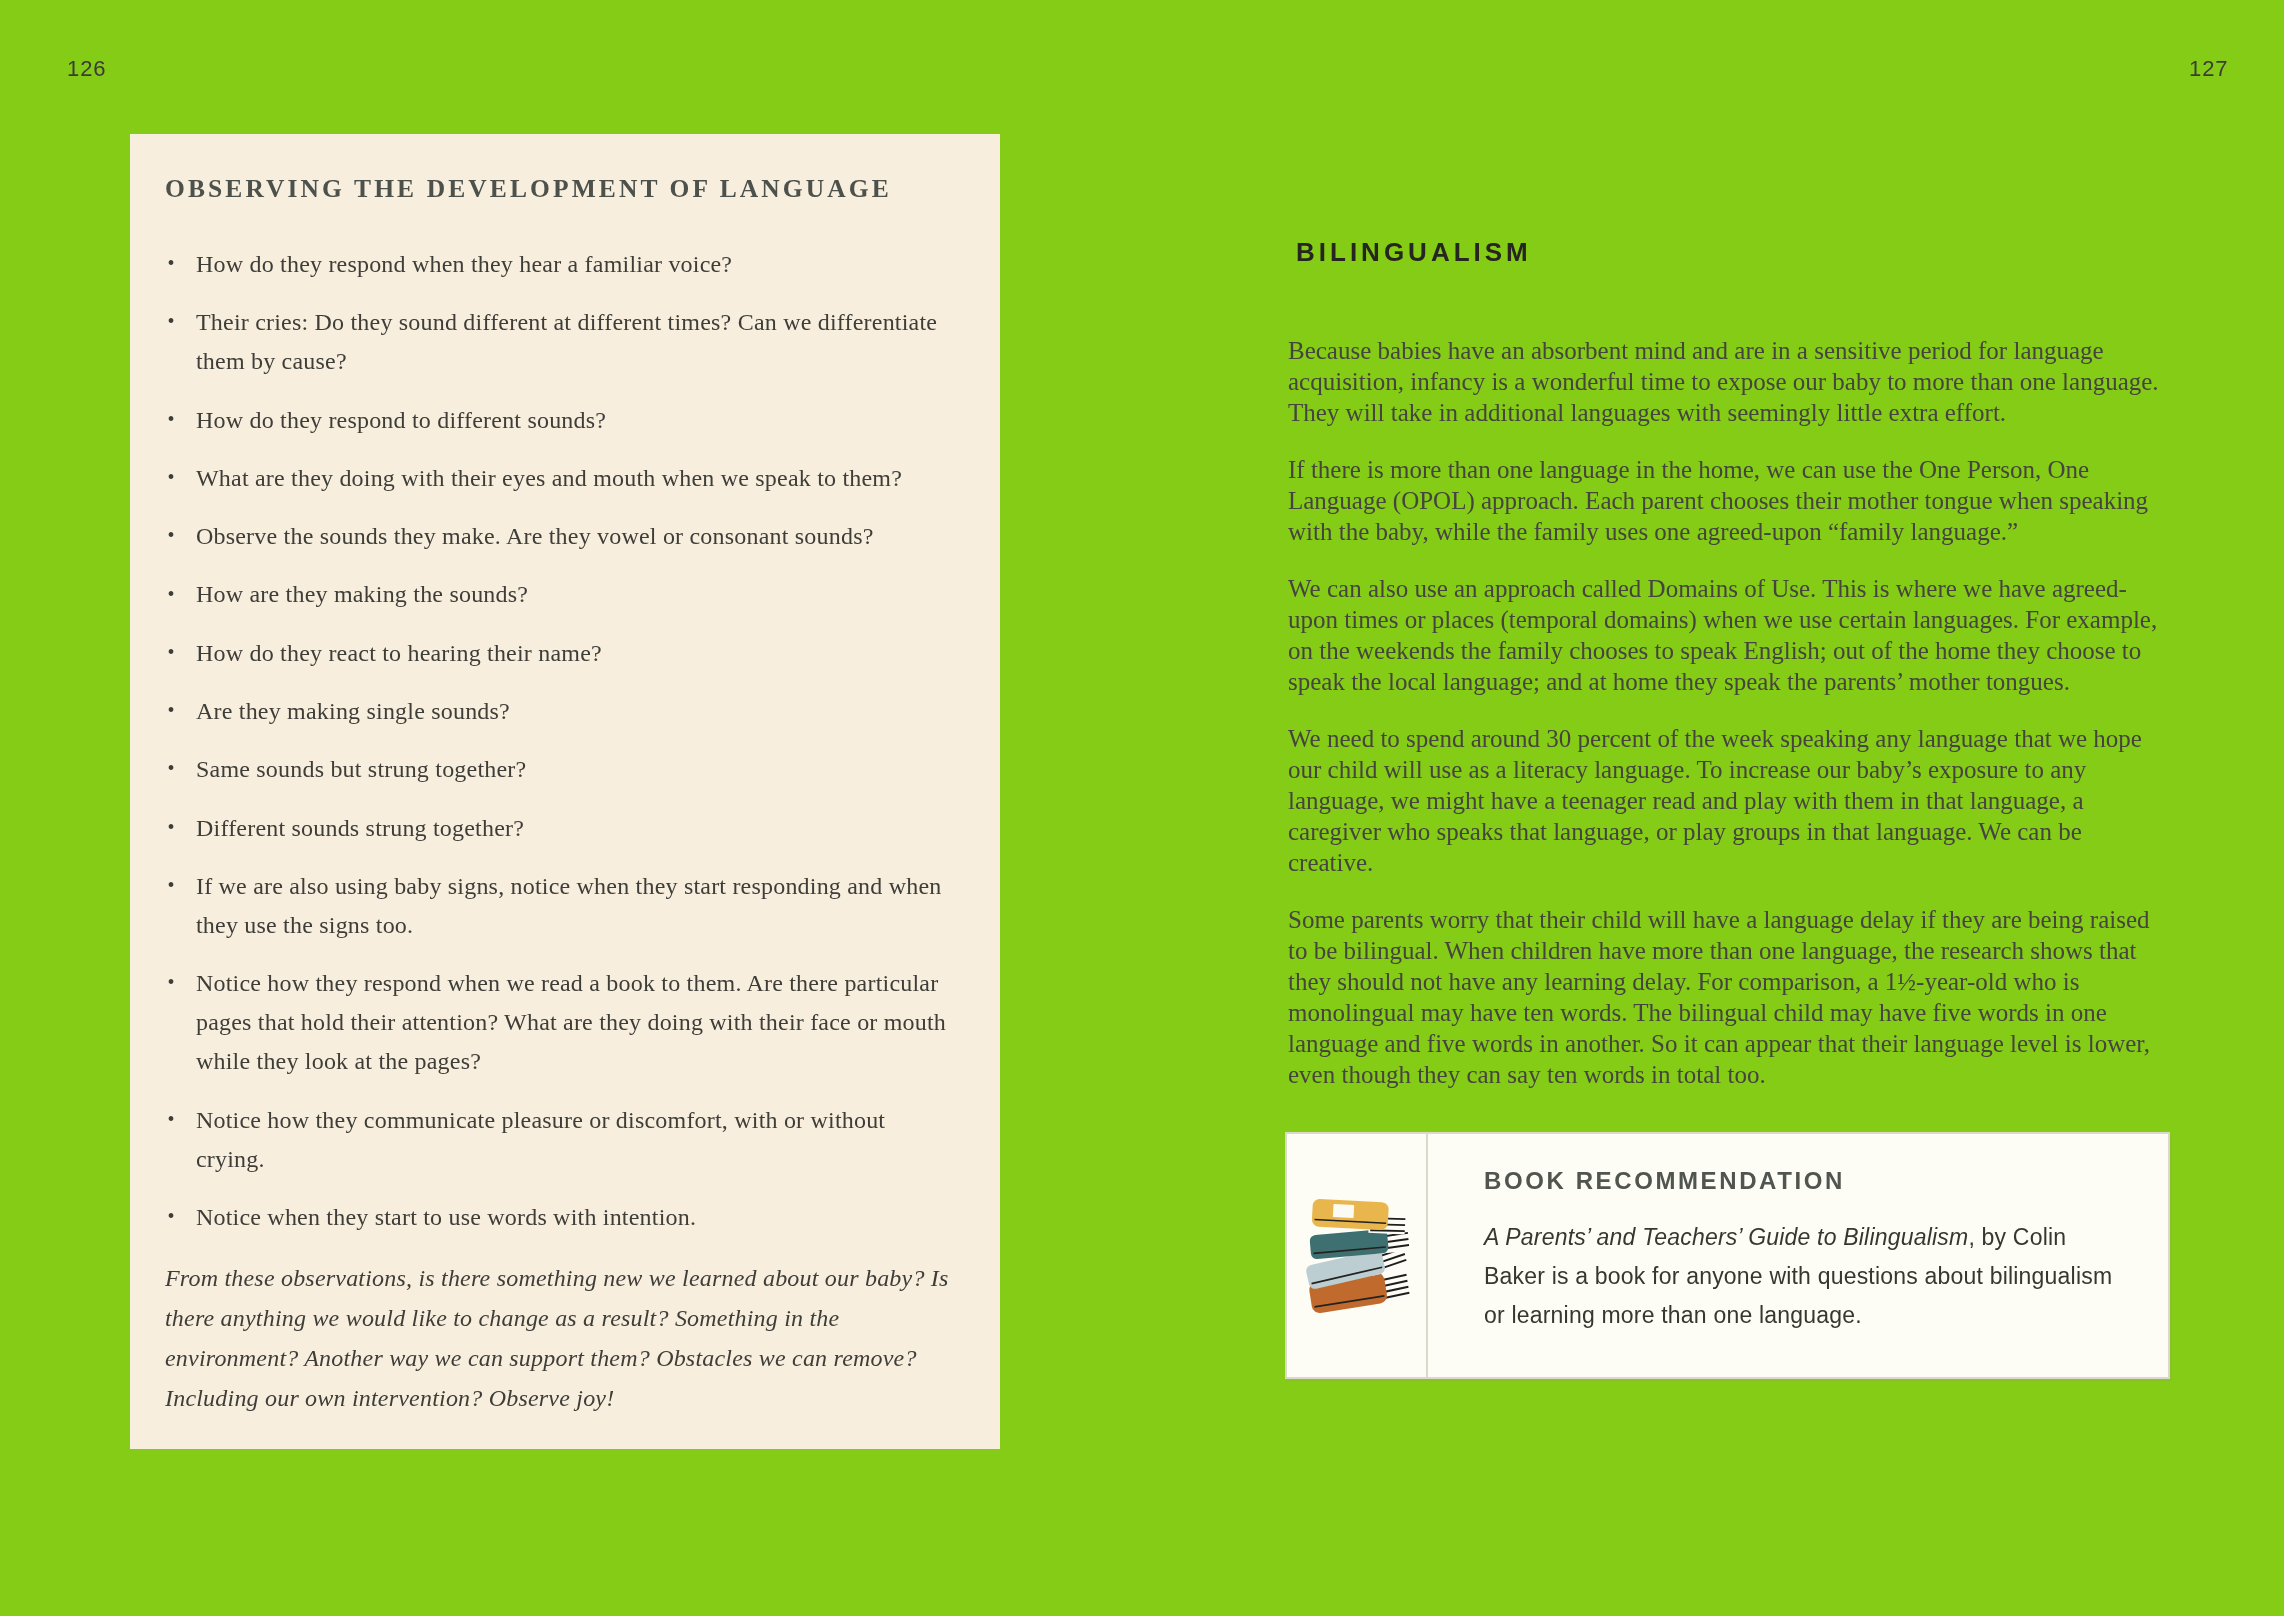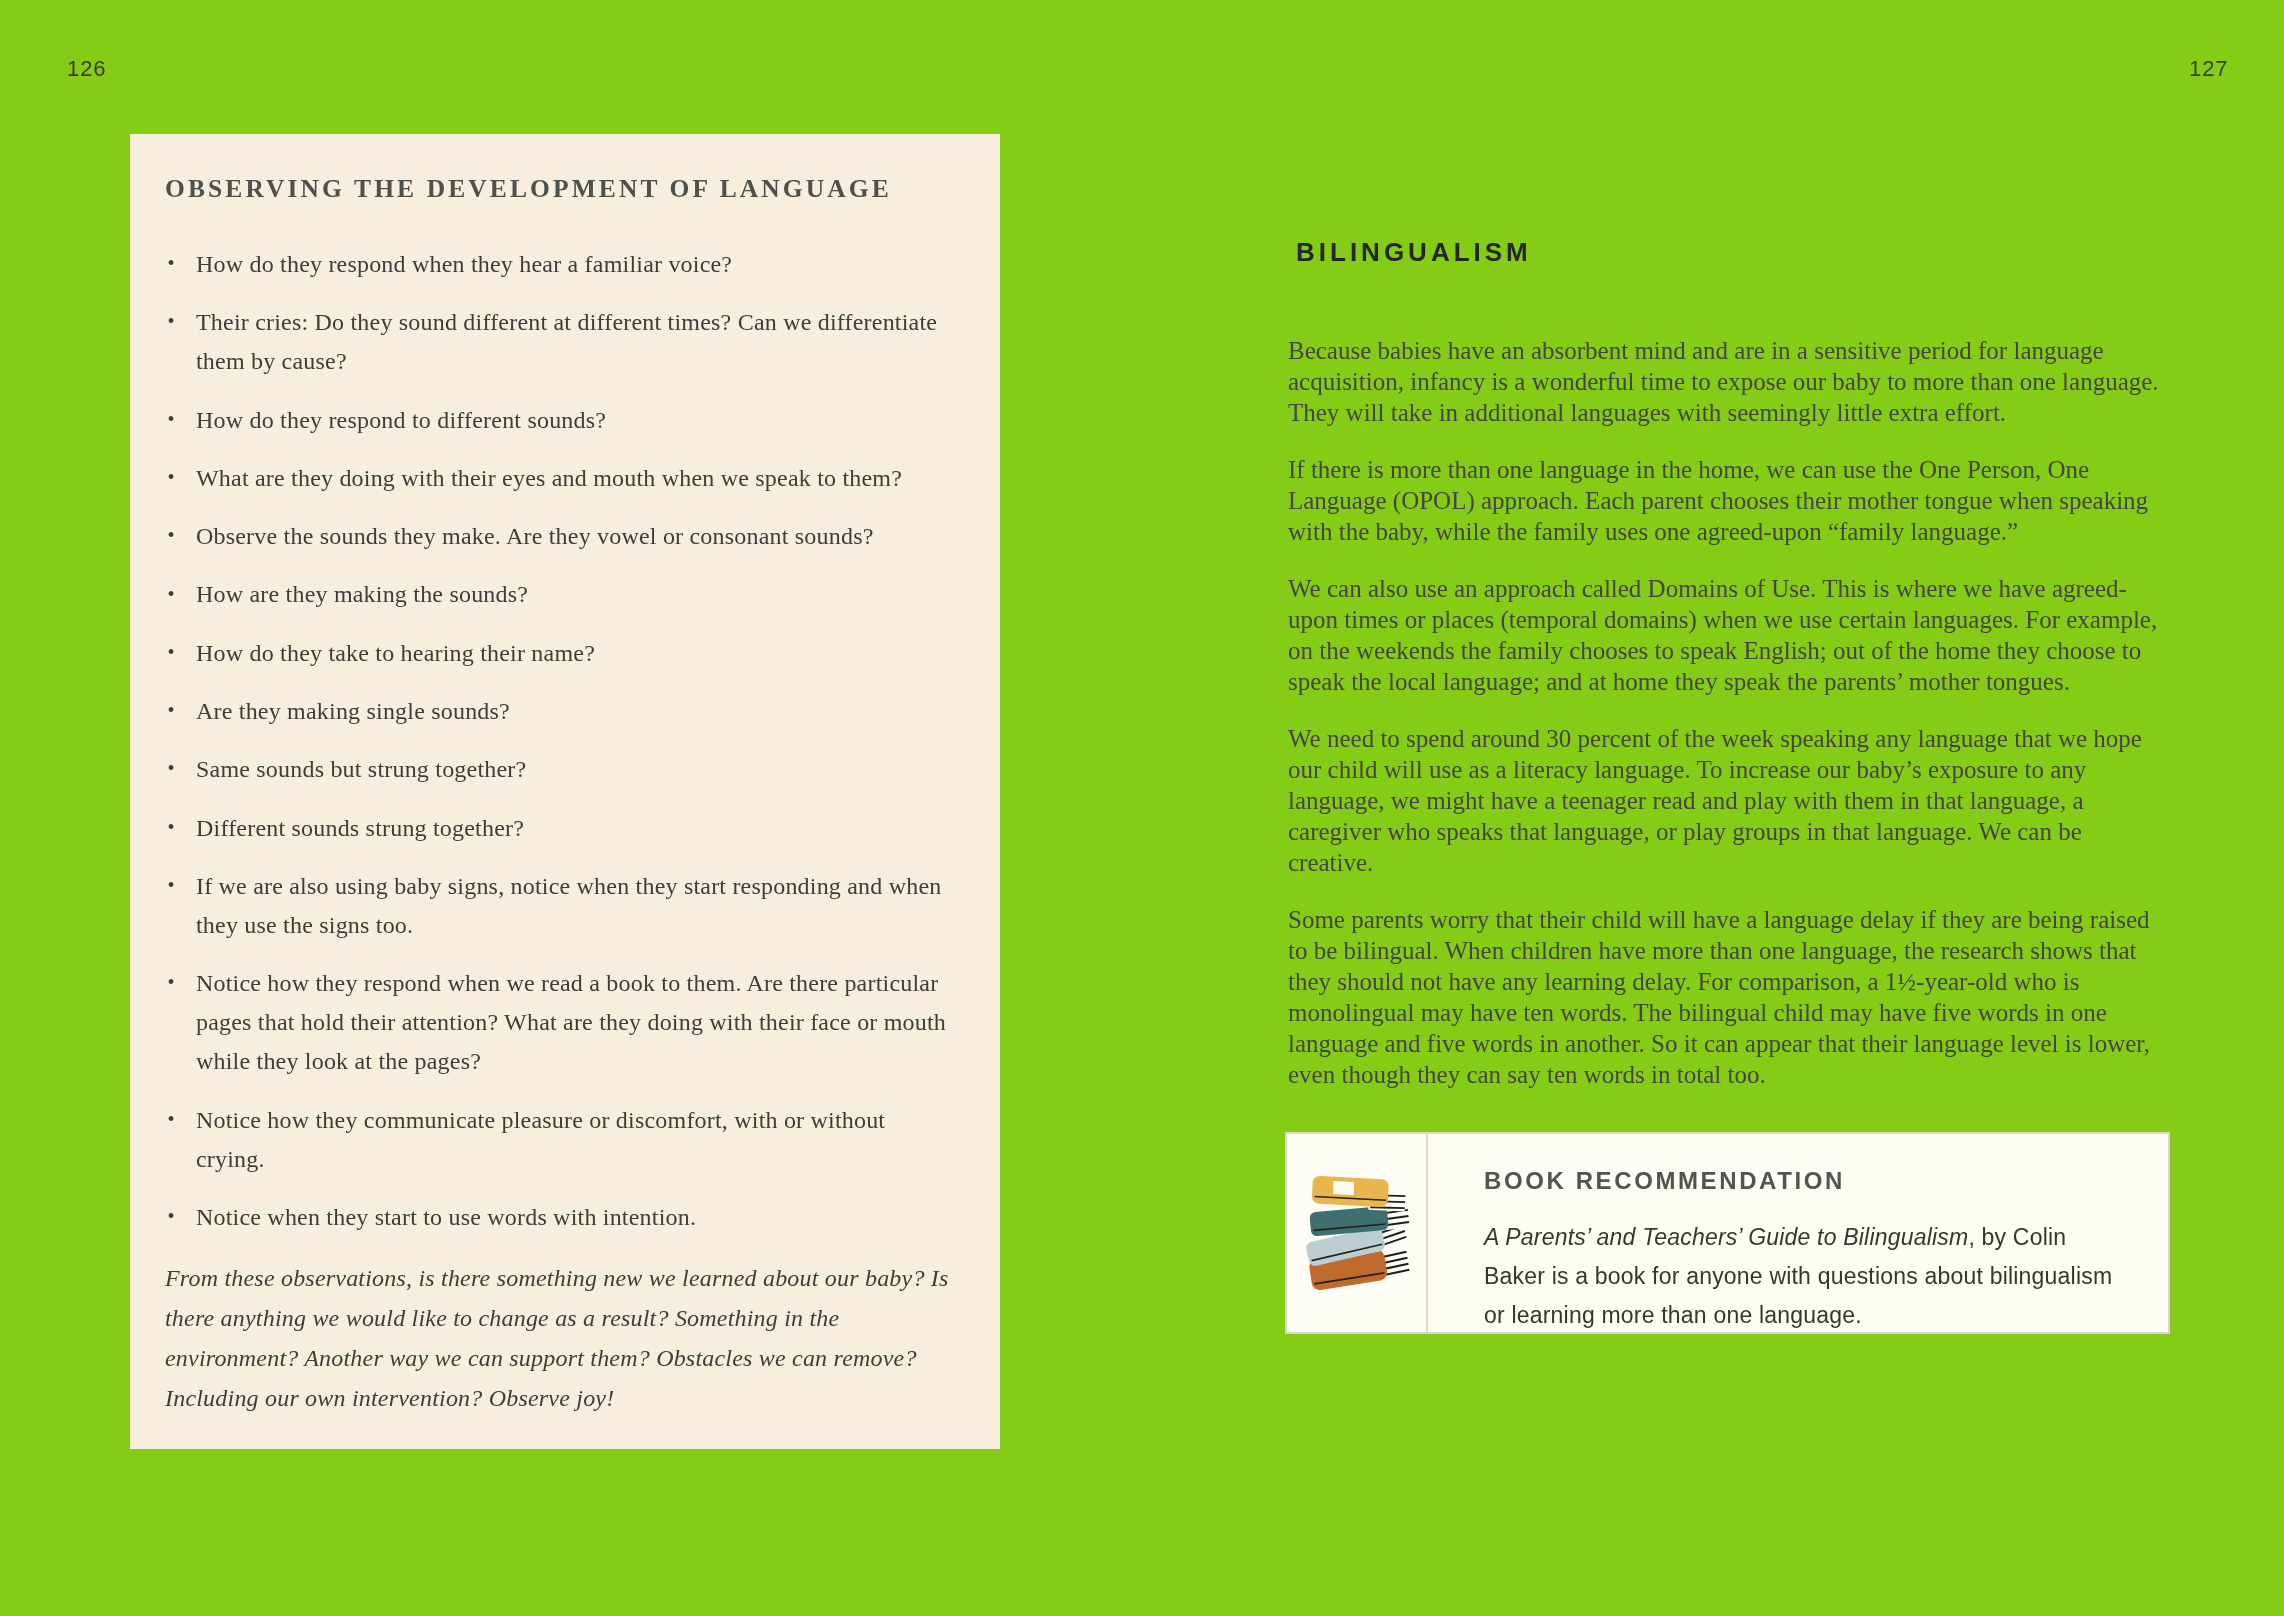--- a/index.html
+++ b/index.html
@@ -21,21 +21,21 @@
   .closing{margin:21px 0 0 0;font-style:italic;font-size:24px;line-height:40px;
            color:#3E3D38;letter-spacing:0.2px;}
 
   
   .rightcol{position:absolute;left:1288px;top:237px;width:889px;}
   .rightcol h1{margin:0 0 67px 8px;font-size:26px;font-weight:700;letter-spacing:4px;color:#26251F;}
   .body-p{margin:0 13px 26px 0;font-family:"Liberation Serif",serif;
           font-size:25px;line-height:31px;color:#45443E;}
 
   
-  .bookbox{position:absolute;left:1285px;top:1132px;width:885px;height:202px;
+  .bookbox{position:absolute;left:1285px;top:1132px;width:885px;height:247px;
            box-sizing:border-box;border:2.6px solid #DDD8CC;background:#FDFCF5;
            display:flex;box-shadow:1.8px 2.6px 0 rgba(160,150,130,0.18);}
   .bookcell{flex:0 0 141px;border-right:2.6px solid #DDD8CC;display:flex;
             align-items:center;justify-content:center;box-sizing:border-box;}
   .recbody{padding:33px 35px 0 56px;box-sizing:border-box;}
   .recbody h3{margin:0 0 23px 0;font-size:24px;font-weight:600;letter-spacing:2.6px;color:#51554F;}
   .rectext{margin:0;font-size:23px;line-height:39px;color:#38372F;width:641px;letter-spacing:0.2px;}
   .rectext em{font-style:italic;}
 </style>
 </head>
@@ -48,21 +48,21 @@
 
   <section class="panel">
     <h2>OBSERVING THE DEVELOPMENT OF LANGUAGE</h2>
     <ul class="obs-list">
       <li>How do they respond when they hear a familiar voice?</li>
       <li>Their cries: Do they sound different at different times? Can we differentiate them by cause?</li>
       <li>How do they respond to different sounds?</li>
       <li>What are they doing with their eyes and mouth when we speak to them?</li>
       <li>Observe the sounds they make. Are they vowel or consonant sounds?</li>
       <li>How are they making the sounds?</li>
-      <li>How do they take to hearing their name?</li>
+      <li>How do they react to hearing their name?</li>
       <li>Are they making single sounds?</li>
       <li>Same sounds but strung together?</li>
       <li>Different sounds strung together?</li>
       <li>If we are also using baby signs, notice when they start responding and when they use the signs too.</li>
       <li>Notice how they respond when we read a book to them. Are there particular pages that hold their attention? What are they doing with their face or mouth while they look at the pages?</li>
       <li>Notice how they communicate pleasure or discomfort, with or without crying.</li>
       <li>Notice when they start to use words with intention.</li>
     </ul>
     <p class="closing">From these observations, is there something new we learned about our baby? Is there anything we would like to change as a result? Something in the environment? Another way we can support them? Obstacles we can remove? Including our own intervention? Observe joy!</p>
   </section>

